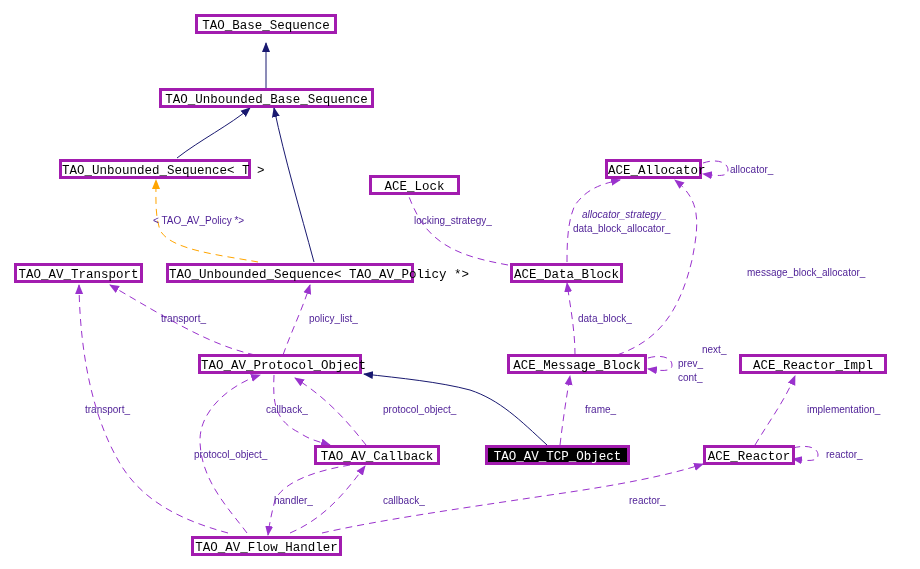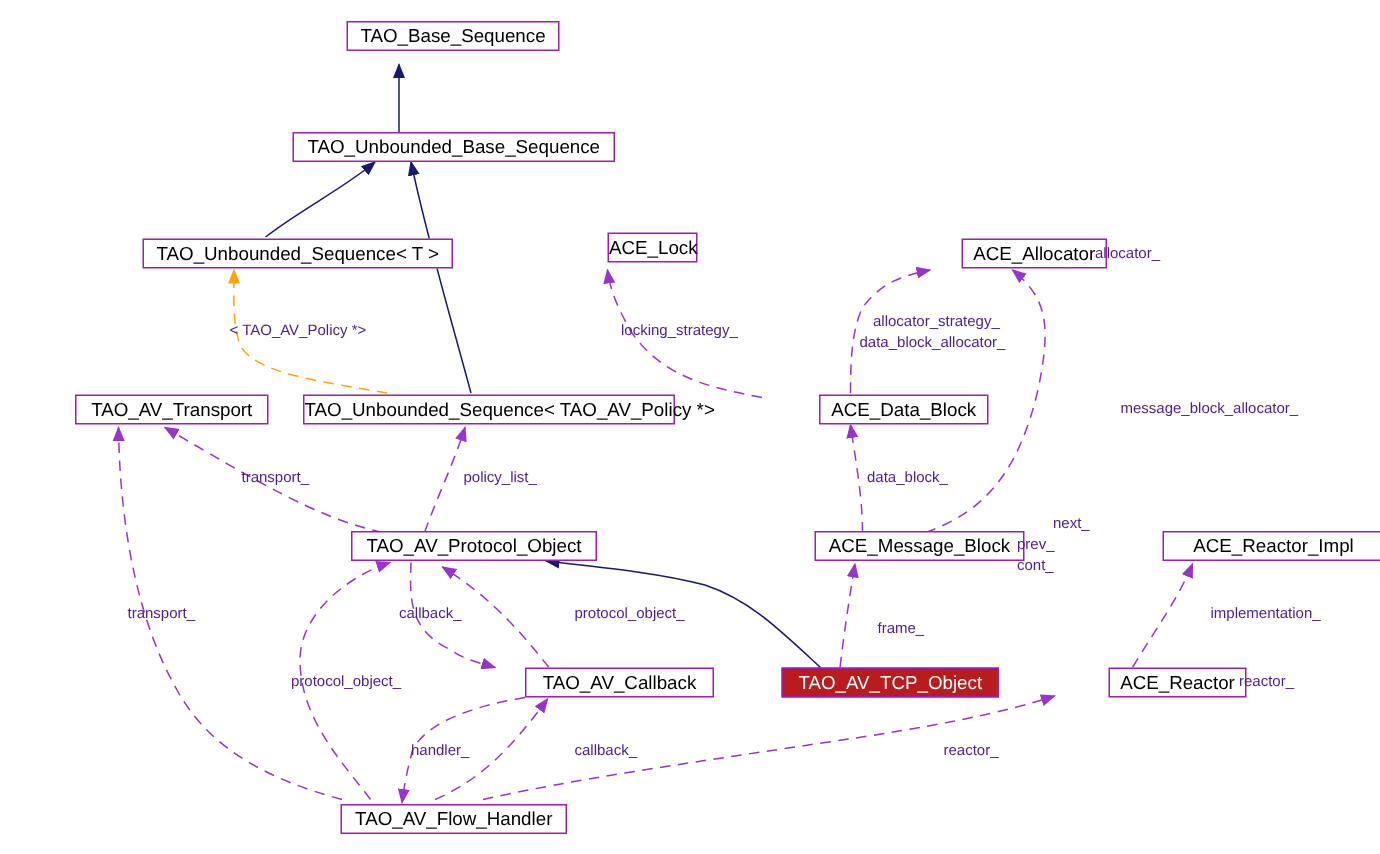--- a/index.html
+++ b/index.html
@@ -1,23 +1,23 @@
 <!DOCTYPE html>
 <html><head>
 <meta charset="utf-8">
 <style>
   html, body { margin: 0; padding: 0; background: #ffffff; }
   body { width: 920px; height: 569px; position: relative; overflow: hidden;
          font-family: "Liberation Sans", sans-serif; }
   #diagram { position: absolute; left: 0; top: 0; width: 920px; height: 569px; }
-  .node { position: absolute; box-sizing: border-box; height: 20px; border: 1px solid #a21caf;
+  .node { position: absolute; box-sizing: border-box; height: 20px; border: 3px solid #a21caf;
           background: #fff; color: #000; font-size: 12.5px; line-height: 18px;
           text-align: center; white-space: nowrap; cursor: pointer;
-          font-family: Liberation Sans, sans-serif; margin-left: 36px; }
-  .node.focus { background: #b91c1c; color: #fff; }
+          font-family: Liberation Mono, monospace; }
+  .node.focus { background: #000000; color: #fff; }
   .elabel { position: absolute; font-size: 10px; line-height: 14px; color: #4c1d95;
             white-space: nowrap; font-family: "Liberation Sans", sans-serif; }
 </style>
 </head>
 <body>
 
 <svg id="diagram" width="920" height="569">
   <defs>
     <marker id="arrow-inh" viewBox="0 0 10 10" refX="9" refY="5" markerWidth="10" markerHeight="10" orient="auto" markerUnits="userSpaceOnUse">
       <path d="M0,1 L10,5 L0,9 z" fill="#191970"></path>
@@ -58,48 +58,48 @@
     <path d="M247,533 C230,510 200,480 200,440 C200,410 230,385 260,375" marker-end="url(#arrow-use)"></path>
     <path d="M793,448 C808,444 818,448 818,455 C818,462 808,461 793,459" marker-end="url(#arrow-use)"></path>
     <path d="M350,465 C320,470 285,480 275,500 C272,512 270,520 268,535" marker-end="url(#arrow-use)"></path>
     <path d="M290,533 C320,520 340,500 365,466" marker-end="url(#arrow-use)"></path>
     <path d="M322,533 C380,520 450,510 550,495 C620,485 670,475 703,464" marker-end="url(#arrow-use)"></path>
   </g>
 </svg>
 
 <div class="node" style="left:195px;top:14px;width:142px;">TAO_Base_Sequence</div>
 <div class="node" style="left:159px;top:88px;width:215px;">TAO_Unbounded_Base_Sequence</div>
-<div class="node" style="left:59px;top:159px;width:207px;">TAO_Unbounded_Sequence&lt; T &gt;</div>
-<div class="node" style="left:369px;top:155px;width:60px;">ACE_Lock</div>
+<div class="node" style="left:59px;top:159px;width:192px;">TAO_Unbounded_Sequence&lt; T &gt;</div>
+<div class="node" style="left:369px;top:175px;width:91px;">ACE_Lock</div>
 <div class="node" style="left:605px;top:159px;width:97px;">ACE_Allocator</div>
 <div class="node" style="left:14px;top:263px;width:129px;">TAO_AV_Transport</div>
 <div class="node" style="left:166px;top:263px;width:248px;">TAO_Unbounded_Sequence&lt; TAO_AV_Policy *&gt;</div>
 <div class="node" style="left:510px;top:263px;width:113px;">ACE_Data_Block</div>
 <div class="node" style="left:198px;top:354px;width:164px;">TAO_AV_Protocol_Object</div>
 <div class="node" style="left:507px;top:354px;width:140px;">ACE_Message_Block</div>
 <div class="node" style="left:739px;top:354px;width:148px;">ACE_Reactor_Impl</div>
 <div class="node" style="left:314px;top:445px;width:126px;">TAO_AV_Callback</div>
 <div class="node focus" style="left:485px;top:445px;width:145px;">TAO_AV_TCP_Object</div>
 <div class="node" style="left:703px;top:445px;width:92px;">ACE_Reactor</div>
 <div class="node" style="left:191px;top:536px;width:151px;">TAO_AV_Flow_Handler</div>
 
 <div class="elabel" style="left:730px;top:163px;">allocator_</div>
 <div class="elabel" style="left:153px;top:214px;">&lt; TAO_AV_Policy *&gt;</div>
 <div class="elabel" style="left:414px;top:214px;">locking_strategy_</div>
-<div class="elabel" style="left:582px;top:208px;">allocator_strategy_</div>
+<div class="elabel" style="left:582px;top:208px;font-style:italic;">allocator_strategy_</div>
 <div class="elabel" style="left:573px;top:222px;">data_block_allocator_</div>
 <div class="elabel" style="left:747px;top:266px;">message_block_allocator_</div>
 <div class="elabel" style="left:161px;top:312px;">transport_</div>
 <div class="elabel" style="left:309px;top:312px;text-align:center;">policy_list_</div>
 <div class="elabel" style="left:578px;top:312px;">data_block_</div>
 <div class="elabel" style="left:678px;top:343px;padding-left:24px;">next_</div>
 <div class="elabel" style="left:678px;top:357px;">prev_</div>
 <div class="elabel" style="left:678px;top:371px;">cont_</div>
 <div class="elabel" style="left:85px;top:403px;">transport_</div>
 <div class="elabel" style="left:266px;top:403px;">callback_</div>
 <div class="elabel" style="left:383px;top:403px;">protocol_object_</div>
 <div class="elabel" style="left:807px;top:403px;">implementation_</div>
-<div class="elabel" style="left:585px;top:403px;margin-top:10px;">frame_</div>
+<div class="elabel" style="left:585px;top:403px;">frame_</div>
 <div class="elabel" style="left:194px;top:448px;">protocol_object_</div>
 <div class="elabel" style="left:826px;top:448px;">reactor_</div>
 <div class="elabel" style="left:274px;top:494px;">handler_</div>
 <div class="elabel" style="left:383px;top:494px;">callback_</div>
 <div class="elabel" style="left:629px;top:494px;">reactor_</div>
 
 </body></html>

